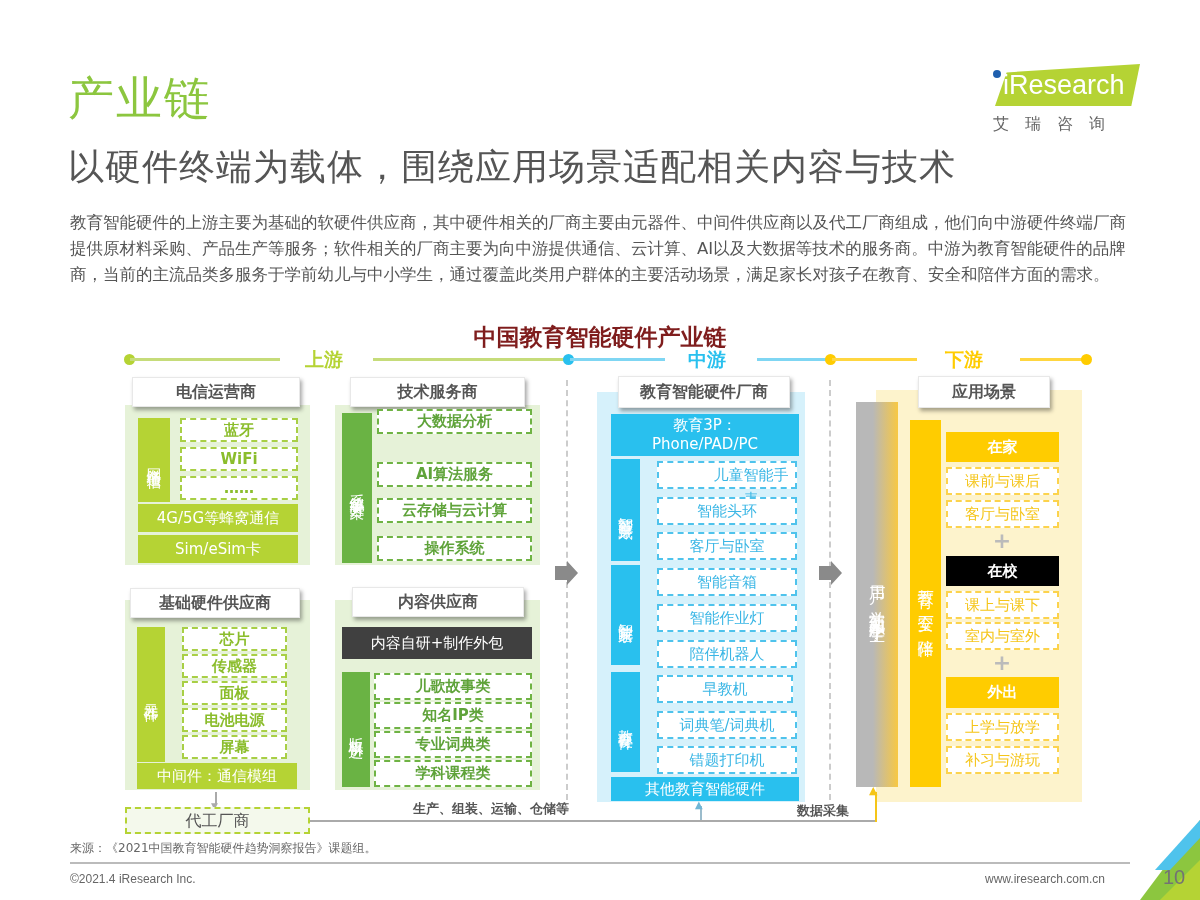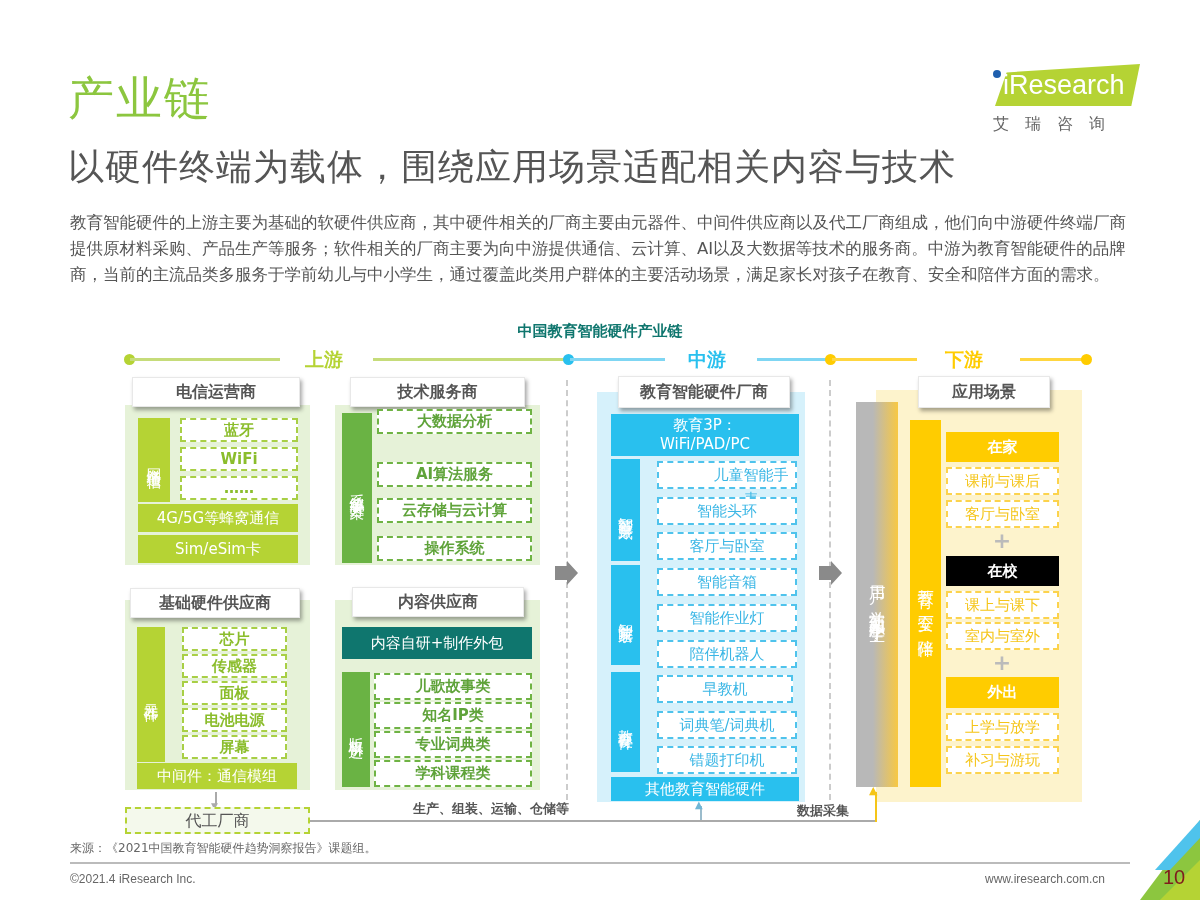--- a/index.html
+++ b/index.html
@@ -6,21 +6,21 @@
   body { width: 1200px; height: 900px; background: #ffffff; font-family: "DejaVu Sans", sans-serif; position: relative; overflow: hidden; color: #555; }
   .abs { position: absolute; }
   .section-title { left: 68px; top: 68px; font-size: 46px; color: #8cc63f; letter-spacing: 2px; }
   .headline { left: 68px; top: 143px; font-size: 36px; color: #555; letter-spacing: 1px; }
   .logo { left: 985px; top: 62px; width: 160px; height: 80px; }
   .logo-bar { position: absolute; left: 10px; top: 2px; width: 145px; height: 42px; background: #b5d334; clip-path: polygon(8% 20%, 100% 0, 94% 100%, 0 100%); }
   .logo-text { position: absolute; left: 18px; top: 8px; font-size: 27px; color: #fff; font-family: "Liberation Sans", sans-serif; }
   .logo-dot { position: absolute; left: 8px; top: 8px; width: 8px; height: 8px; border-radius: 50%; background: #1f5fae; }
   .logo-cn { position: absolute; left: 8px; top: 52px; font-size: 16px; color: #666; letter-spacing: 16px; }
   .para { left: 70px; top: 210px; width: 1070px; font-size: 16.5px; line-height: 26px; color: #555; }
-  .chart-title { left: 0; width: 1200px; top: 322px; text-align: center; font-size: 15px; font-weight: bold; color: #0f766e; }
+  .chart-title { left: 0; width: 1200px; top: 322px; text-align: center; font-size: 23px; font-weight: bold; color: #7f1d1d; }
   .stage-line { height: 3px; top: 358px; }
   .stage-dot { width: 11px; height: 11px; border-radius: 50%; top: 354px; }
   .stage-label { top: 347px; font-size: 19px; font-weight: bold; }
   .panel { background: #e6f2d8; }
   .hdr { position: absolute; background: #fff; box-shadow: 2px 3px 4px rgba(0,0,0,0.35); font-size: 16px; font-weight: bold; color: #555; text-align: center; border: 1px solid #e8e8e8; }
   .vlabel { position: absolute; color: #fff; font-size: 16px; line-height: 20px; text-align: center; display: flex; align-items: center; justify-content: center; writing-mode: vertical-rl; text-orientation: upright; letter-spacing: 2px; }
   .dbox { position: absolute; background: #fff; font-size: 15px; font-weight: bold; text-align: center; }
   .g-dash { border: 2px dashed #a8cf45; color: #8bbd2c; }
   .dg-dash { border: 2px dashed #6fb344; color: #5fa33a; }
   .b-dash { border: 2px dashed #4fc3ec; color: #3ab6e5; font-weight: normal; }
@@ -89,39 +89,39 @@
 <div class="dbox g-dash" style="left:182px;top:681px;width:105px;height:24px;line-height:20px;">面板</div>
 <div class="dbox g-dash" style="left:182px;top:708px;width:105px;height:24px;line-height:20px;">电池电源</div>
 <div class="dbox g-dash" style="left:182px;top:735px;width:105px;height:24px;line-height:20px;">屏幕</div>
 <div class="solid" style="left:137px;top:763px;width:160px;height:26px;line-height:26px;background:#b5d334;">中间件：通信模组</div>
 <div class="abs" style="left:215px;top:792px;width:2px;height:12px;background:#aaa;"></div>
 <div class="abs" style="left:211px;top:801px;color:#aaa;font-size:9px;">▼</div>
 <div class="dbox" style="left:125px;top:807px;width:185px;height:27px;line-height:23px;border:2px dashed #b5d334;color:#555;font-weight:normal;background:#f4f9ec;font-size:16px;">代工厂商</div>
 
 <div class="abs panel" style="left:335px;top:600px;width:205px;height:190px;"></div>
 <div class="hdr" style="left:352px;top:587px;width:172px;height:30px;line-height:28px;">内容供应商</div>
-<div class="solid" style="left:342px;top:627px;width:190px;height:32px;line-height:32px;background:#0f766e;">内容自研+制作外包</div>
+<div class="solid" style="left:342px;top:627px;width:190px;height:32px;line-height:32px;background:#404040;">内容自研+制作外包</div>
 <div class="vlabel" style="left:342px;top:672px;width:28px;height:115px;background:#6ab344;font-size:15px;line-height:18px;">版权引进</div>
 <div class="dbox dg-dash" style="left:374px;top:673px;width:158px;height:27px;line-height:23px;">儿歌故事类</div>
 <div class="dbox dg-dash" style="left:374px;top:702px;width:158px;height:27px;line-height:23px;">知名IP类</div>
 <div class="dbox dg-dash" style="left:374px;top:731px;width:158px;height:27px;line-height:23px;">专业词典类</div>
 <div class="dbox dg-dash" style="left:374px;top:760px;width:158px;height:27px;line-height:23px;">学科课程类</div>
 
 <svg class="gray-arrow" style="left:553px;top:560px;" viewBox="0 0 26 26">
   <polygon points="2,6 14,6 14,1 25,13 14,25 14,20 2,20" fill="#8a8a8a"></polygon>
 </svg>
 <svg class="gray-arrow" style="left:817px;top:560px;" viewBox="0 0 26 26">
   <polygon points="2,6 14,6 14,1 25,13 14,25 14,20 2,20" fill="#8a8a8a"></polygon>
 </svg>
 
 <div class="abs" style="left:597px;top:392px;width:208px;height:410px;background:#d6f1fb;"></div>
 <div class="hdr" style="left:618px;top:376px;width:172px;height:32px;line-height:30px;">教育智能硬件厂商</div>
 <div class="solid" style="left:611px;top:414px;width:188px;height:42px;background:#29c0ee;font-size:15px;line-height:19px;padding-top:2px;">
   <div>教育3P：</div>
-  <div>WiFi/PAD/PC</div>
+  <div>Phone/PAD/PC</div>
 </div>
 <div class="vlabel" style="left:611px;top:459px;width:29px;height:102px;background:#29c0ee;font-size:15px;line-height:18px;">智能可穿戴</div>
 <div class="dbox b-dash" style="left:657px;top:461px;width:140px;height:28px;line-height:24px;padding-left:48px;">儿童智能手表</div>
 <div class="dbox b-dash" style="left:657px;top:497px;width:140px;height:28px;line-height:24px;">智能头环</div>
 <div class="dbox b-dash" style="left:657px;top:532px;width:140px;height:28px;line-height:24px;">客厅与卧室</div>
 <div class="vlabel" style="left:611px;top:565px;width:29px;height:100px;background:#29c0ee;font-size:15px;line-height:18px;">智能家居</div>
 <div class="dbox b-dash" style="left:657px;top:568px;width:140px;height:28px;line-height:24px;">智能音箱</div>
 <div class="dbox b-dash" style="left:657px;top:604px;width:140px;height:28px;line-height:24px;">智能作业灯</div>
 <div class="dbox b-dash" style="left:657px;top:640px;width:140px;height:28px;line-height:24px;">陪伴机器人</div>
 <div class="vlabel" style="left:611px;top:672px;width:29px;height:100px;background:#29c0ee;font-size:15px;line-height:18px;">教育硬件</div>
@@ -159,13 +159,13 @@
 
 <div class="abs small" style="left:70px;top:840px;">来源：《2021中国教育智能硬件趋势洞察报告》课题组。</div>
 <div class="foot-line" style="left:70px;top:862px;width:1060px;"></div>
 <div class="abs small" style="left:70px;top:872px;font-family:'Liberation Sans',sans-serif;">©2021.4 iResearch Inc.</div>
 <div class="abs small" style="left:985px;top:872px;font-family:'Liberation Sans',sans-serif;">www.iresearch.com.cn</div>
 <svg class="abs" style="left:1130px;top:820px;" width="70" height="80" viewBox="0 0 70 80">
   <polygon points="70,0 70,80 10,80" fill="#8cc63f"></polygon>
   <polygon points="70,0 25,50 40,50 70,18" fill="#4fc3ec"></polygon>
   <polygon points="70,40 70,80 30,80" fill="#b5d334"></polygon>
 </svg>
-<div class="abs" style="left:1163px;top:866px;font-size:20px;color:#7f1d1d;font-family:'Liberation Sans',sans-serif;">10</div>
+<div class="abs" style="left:1163px;top:866px;font-size:20px;color:#737373;font-family:'Liberation Sans',sans-serif;">10</div>
 
 </body></html>

